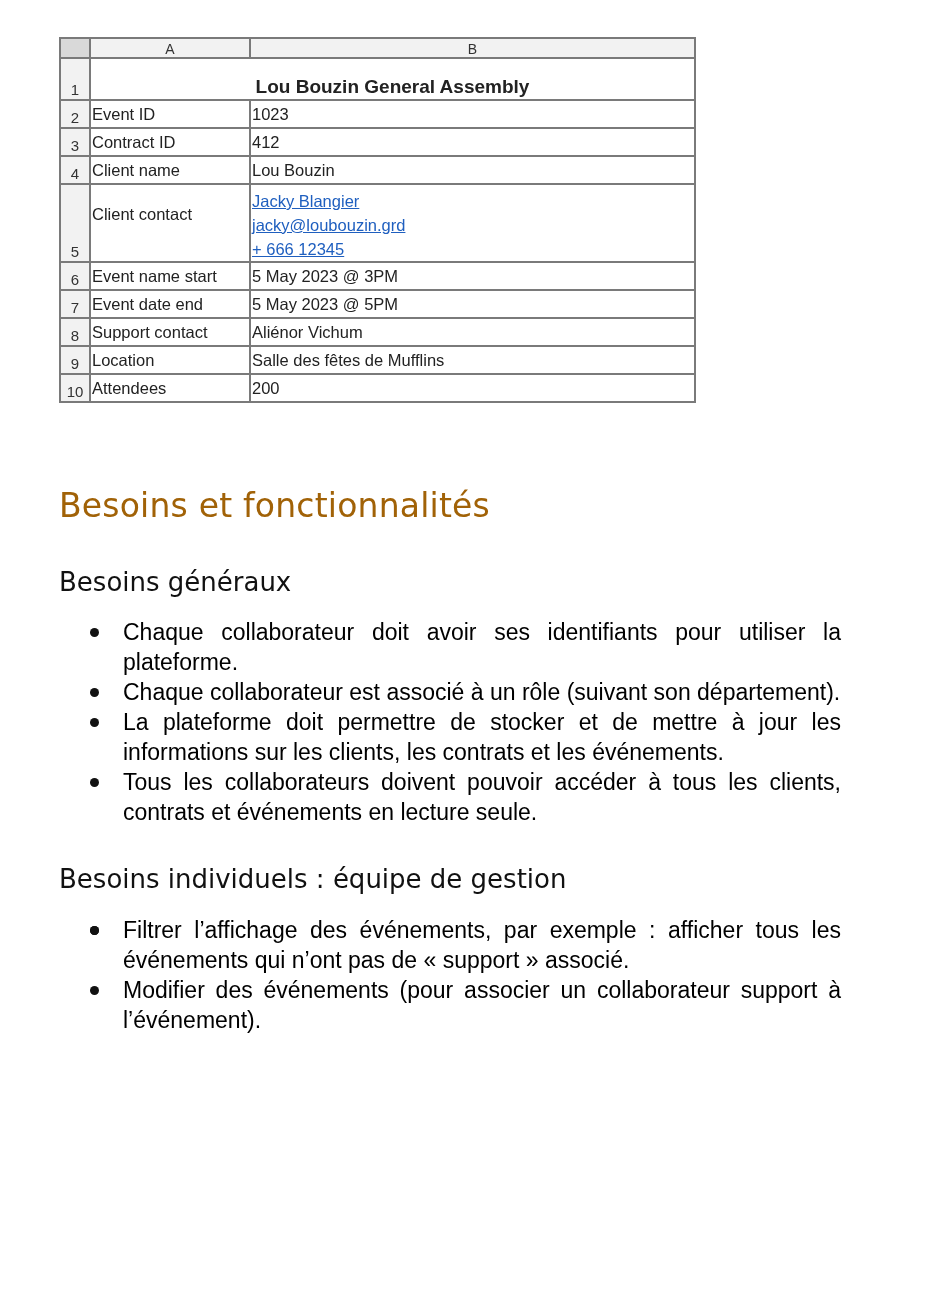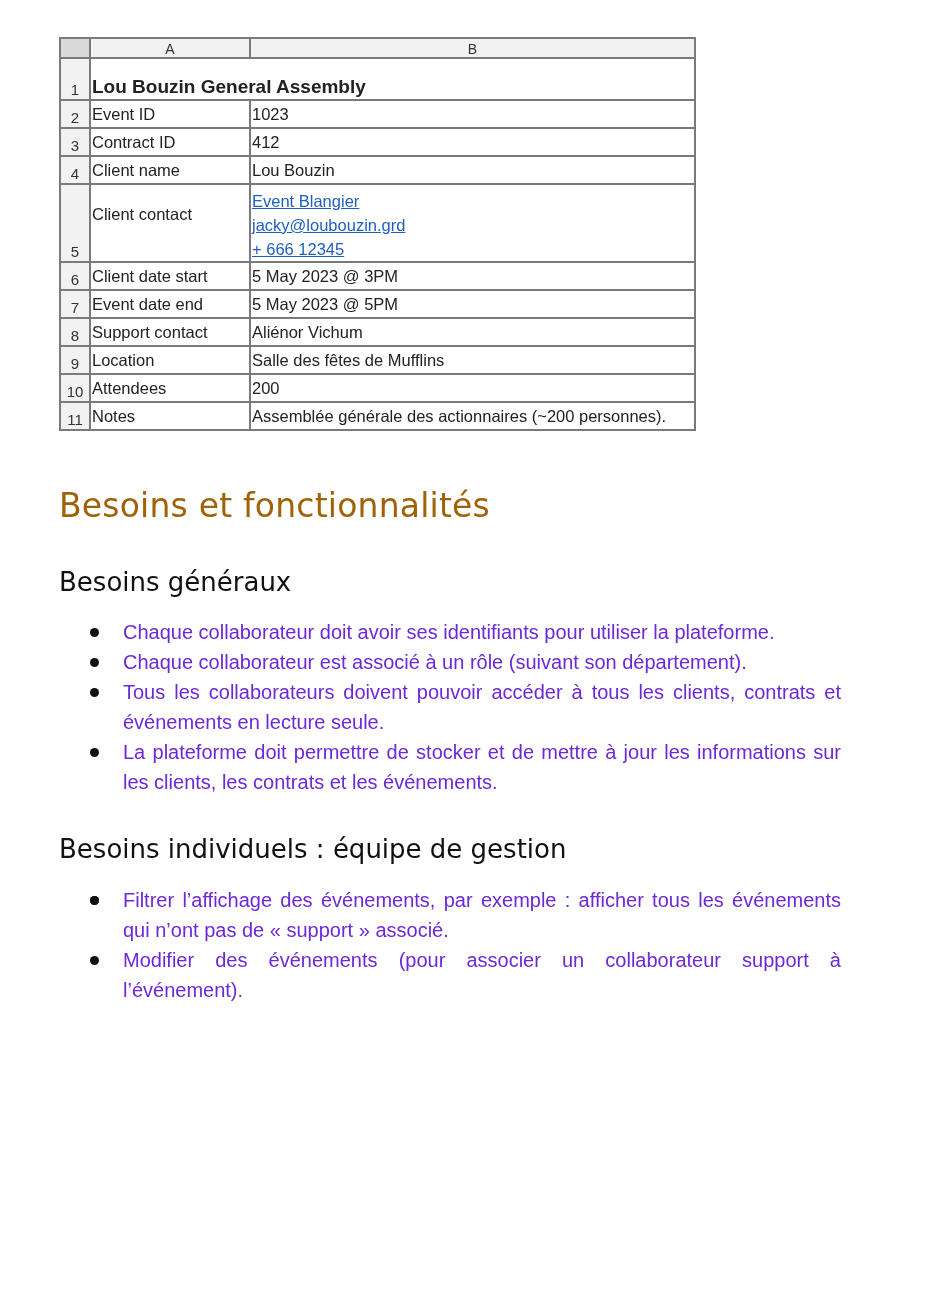--- a/index.html
+++ b/index.html
@@ -7,32 +7,32 @@
     .sheet { position: absolute; left: 59px; top: 37px; border-collapse: collapse; font-family: "Liberation Sans", sans-serif; font-size: 16.5px; color: #222; }
     .sheet td { border: 2px solid #7a7a7a; padding: 0 1px; vertical-align: bottom; line-height: 20px; }
     .sheet .corner { background: #d9d9d9; width: 28px; height: 18px; padding: 0; }
     .sheet .colhdr { background: #f2f2f2; text-align: center; font-size: 14px; line-height: 16px; height: 18px; color: #333; }
     .sheet .rownum { background: #f2f2f2; text-align: center; width: 28px; font-size: 15px; color: #333; padding: 0; vertical-align: bottom; line-height: 18px; }
     .sheet .colA { width: 156px; }
     .sheet .colB { width: 441px; white-space: nowrap; }
     .sheet tr.r { height: 28px; }
     .sheet tr.r1 { height: 34px; }
     .sheet tr.r5 { height: 76px; }
-    .sheet .title { font-weight: bold; font-size: 19px; line-height: 24px; vertical-align: middle; padding-top: 16px; }
+    .sheet .title { font-weight: bold; font-size: 19px; line-height: 24px; vertical-align: middle; padding-top: 16px; text-align: center; }
     .sheet td.cellA, .sheet td.cellB { vertical-align: middle; }
     .sheet tr.r5 td.cellA { vertical-align: top; padding-top: 19px; }
     .sheet tr.r5 td.cellB { vertical-align: top; padding-top: 4px; }
     .sheet a { color: #1f5fbf; text-decoration: underline; display: block; line-height: 24px; }
 
     .doc { position: absolute; left: 59px; top: 478px; width: 782px; font-family: "DejaVu Sans", sans-serif; }
     .h1 { font-size: 33px; font-weight: normal; margin: 0; line-height: 56px; letter-spacing: 0.2px; color: #a16207; }
     .h2 { font-size: 26px; font-weight: normal; margin: 0; line-height: 44px; color: #111; }
     .h2.first { margin-top: 26px; }
     .h2.second { margin-top: 30px; }
-    ul.bullets { list-style: none; margin: 0; padding: 0 0 0 64px; font-family: "Liberation Sans", sans-serif; font-size: 20px; line-height: 30px; color: #6d28d9; }
+    ul.bullets { list-style: none; margin: 0; padding: 0 0 0 64px; font-family: "Liberation Sans", sans-serif; font-size: 23px; line-height: 30px; color: #000000; }
     ul.bullets.g1 { margin-top: 13px; }
     ul.bullets.g2 { margin-top: 14px; }
     ul.bullets li { position: relative; text-align: justify; }
     ul.bullets li .dot { position: absolute; left: -33px; top: 11px; width: 9px; height: 9px; border-radius: 50%; background: #111; }
   </style>
 </head>
 <body>
 
 <table class="sheet">
   <tbody>
@@ -57,28 +57,28 @@
   </tr>
   <tr class="r">
     <td class="rownum">4</td>
     <td class="cellA">Client name</td>
     <td class="cellB">Lou Bouzin</td>
   </tr>
   <tr class="r5">
     <td class="rownum">5</td>
     <td class="cellA">Client contact</td>
     <td class="cellB">
-      <a>Event Blangier</a>
+      <a>Jacky Blangier</a>
       <a>jacky@loubouzin.grd</a>
       <a>+ 666 12345</a>
     </td>
   </tr>
   <tr class="r">
     <td class="rownum">6</td>
-    <td class="cellA">Client date start</td>
+    <td class="cellA">Event name start</td>
     <td class="cellB">5 May 2023 @ 3PM</td>
   </tr>
   <tr class="r">
     <td class="rownum">7</td>
     <td class="cellA">Event date end</td>
     <td class="cellB">5 May 2023 @ 5PM</td>
   </tr>
   <tr class="r">
     <td class="rownum">8</td>
     <td class="cellA">Support contact</td>
@@ -87,37 +87,32 @@
   <tr class="r">
     <td class="rownum">9</td>
     <td class="cellA">Location</td>
     <td class="cellB">Salle des fêtes de Mufflins</td>
   </tr>
   <tr class="r">
     <td class="rownum">10</td>
     <td class="cellA">Attendees</td>
     <td class="cellB">200</td>
   </tr>
-  <tr class="r">
-    <td class="rownum">11</td>
-    <td class="cellA">Notes</td>
-    <td class="cellB">Assemblée générale des actionnaires (~200 personnes).</td>
-  </tr>
 </tbody>
   </table>
 
 <div class="doc">
   <h1 class="h1">Besoins et fonctionnalités</h1>
 
   <h2 class="h2 first">Besoins généraux</h2>
   <ul class="bullets g1">
     <li><span class="dot"></span><span>Chaque collaborateur doit avoir ses identifiants pour utiliser la plateforme.</span></li>
     <li><span class="dot"></span><span>Chaque collaborateur est associé à un rôle (suivant son département).</span></li>
+    <li><span class="dot"></span><span>La plateforme doit permettre de stocker et de mettre à jour les informations sur les clients, les contrats et les événements.</span></li>
     <li><span class="dot"></span><span>Tous les collaborateurs doivent pouvoir accéder à tous les clients, contrats et événements en lecture seule.</span></li>
-    <li><span class="dot"></span><span>La plateforme doit permettre de stocker et de mettre à jour les informations sur les clients, les contrats et les événements.</span></li>
   </ul>
 
   <h2 class="h2 second">Besoins individuels : équipe de gestion</h2>
   <ul class="bullets g2">
     <li><span class="dot"></span></li>
     <li><span class="dot"></span><span>Filtrer l’affichage des événements, par exemple : afficher tous les événements qui n’ont pas de « support » associé.</span></li>
     <li><span class="dot"></span><span>Modifier des événements (pour associer un collaborateur support à l’événement).</span></li>
   </ul>
 </div>
 

